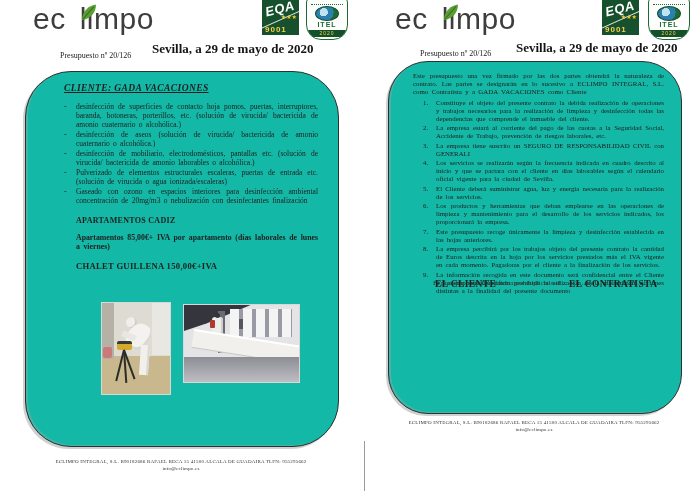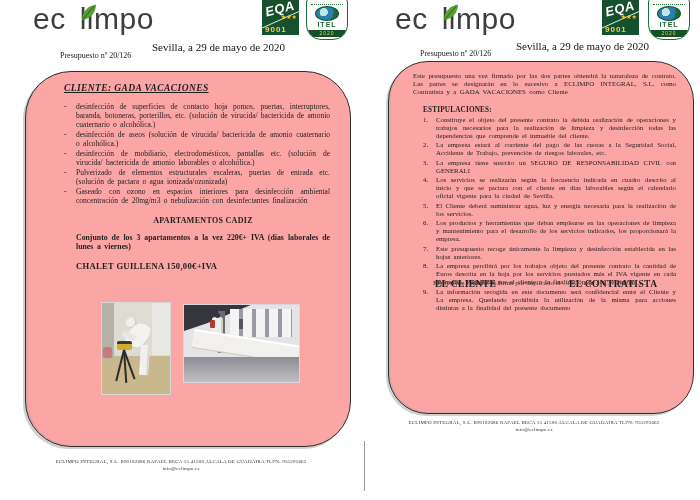--- a/index.html
+++ b/index.html
@@ -5,21 +5,21 @@
   html,body{margin:0;padding:0;}
   body{width:700px;height:500px;background:#ffffff;overflow:hidden;
        font-family:"Liberation Serif","DejaVu Serif",serif;color:#1e1e1e;}
   #canvas{position:relative;width:700px;height:500px;background:#fff;}
 
   
   .logo{position:absolute;font-family:"Liberation Sans","DejaVu Sans",sans-serif;
         font-size:30px;font-weight:500;color:#3d3d3d;letter-spacing:.5px;line-height:30px;}
   .logo .leaf{position:absolute;left:47px;top:-7px;}
   .logo .p2{margin-left:14px;}
-  .place-date{position:absolute;font-size:11px;font-weight:normal;color:#151515;white-space:nowrap;}
+  .place-date{position:absolute;font-size:13px;font-weight:bold;color:#151515;white-space:nowrap;}
   .budget-no{position:absolute;font-size:8px;color:#222;white-space:nowrap;text-align:center;}
 
   
   .badge-eqa{position:absolute;width:37px;height:35px;background:#17502c;overflow:hidden;
              font-family:"Liberation Sans",sans-serif;}
   .badge-eqa .eqa-word{position:absolute;left:3px;top:1px;color:#fff;font-style:italic;
              font-weight:bold;font-size:13px;transform:rotate(-14deg);letter-spacing:.5px;}
   .badge-eqa .eqa-slash{position:absolute;left:-4px;top:17px;width:55px;height:1px;
              background:#e8e8e8;transform:rotate(-24deg);}
   .badge-eqa .stars{position:absolute;right:2px;top:13px;color:#f2c832;font-size:6px;letter-spacing:0;}
@@ -31,33 +31,33 @@
   .badge-itel .dots{height:4px;margin:1px 4px 0;border-bottom:1px dotted #1c6b35;}
   .badge-itel .globe{width:22px;height:13px;margin:1px auto 0;border-radius:50%;
              background:radial-gradient(circle at 35% 40%, #bfe3ef 0 25%, #2a7fae 26% 60%, #1c6b35 61%);
              border:1px solid #14502a;}
   .badge-itel .itel-word{text-align:center;color:#1c6b35;font-weight:bold;font-size:7px;
              letter-spacing:1px;line-height:8px;}
   .badge-itel .year-band{margin-top:1px;background:#14502a;color:#f5d24a;text-align:center;
              font-size:5px;line-height:7px;letter-spacing:1px;}
 
   
-  .rbox{position:absolute;background:#fca5a5;border:1.6px solid #2f2f2f;border-radius:46px;
-        box-shadow:-2px 2px 0 rgba(150,150,150,.45), inset 2px -1px 0 rgba(170,170,170,.35);padding-left:12px;}
+  .rbox{position:absolute;background:#14b8a6;border:1.6px solid #2f2f2f;border-radius:46px;
+        box-shadow:-2px 2px 0 rgba(150,150,150,.45), inset 2px -1px 0 rgba(170,170,170,.35);}
   .doc-text{filter:blur(.22px);}
 
   
   .client-line{font-size:9.5px;font-weight:bold;font-style:italic;text-decoration:underline;
         letter-spacing:.4px;}
   .services-title{font-size:9px;font-weight:bold;font-style:italic;margin-top:13px;}
   .svc-list{margin-top:9px;}
   .li-row{display:flex;font-size:7.5px;line-height:9px;margin-bottom:1px;}
   .li-row .li-marker{flex:none;width:12px;}
   .li-row .li-text{flex:1;text-align:justify;word-spacing:1.4px;}
-  .apt-title{font-size:8px;font-weight:bold;margin-top:11px;margin-left:12px;letter-spacing:.3px;text-align:center;}
+  .apt-title{font-size:8px;font-weight:bold;margin-top:11px;margin-left:12px;letter-spacing:.3px;}
   .price-par{font-size:7.8px;font-weight:bold;margin-top:8px;margin-left:12px;
         text-align:justify;word-spacing:1.6px;line-height:9px;}
   .chalet{font-size:8.6px;font-weight:bold;margin-top:10px;margin-left:12px;letter-spacing:.3px;}
 
   
   .photo{position:absolute;overflow:hidden;border:1px solid #d8d8d8;}
   .photo *{position:absolute;}
 
   
   .intro-par{font-size:6.9px;line-height:8.2px;text-align:justify;word-spacing:1.6px;}
@@ -116,29 +116,29 @@
           <div class="li-row">
             <span class="li-marker">-</span>
             <span class="li-text">desinfección de aseos (solución de virucida/ bactericida de amonio cuaternario o alcohólica.)</span>
           </div>
           <div class="li-row">
             <span class="li-marker">-</span>
             <span class="li-text">desinfección de mobiliario, electrodomésticos, pantallas etc. (solución de virucida/ bactericida de amonio laborables o alcohólica.)</span>
           </div>
           <div class="li-row">
             <span class="li-marker">-</span>
-            <span class="li-text">Pulverizado de elementos estructurales escaleras, puertas de entrada etc. (solución de pactara o agua ionizada/ozonizada)</span>
+            <span class="li-text">Pulverizado de elementos estructurales escaleras, puertas de entrada etc. (solución de virucida o agua ionizada/escaleras)</span>
           </div>
           <div class="li-row">
             <span class="li-marker">-</span>
             <span class="li-text">Gaseado con ozono en espacios interiores para desinfección ambiental concentración de 20mg/m3 o nebulización con desinfectantes finalización</span>
           </div>
         </div>
       <div class="apt-title">APARTAMENTOS CADIZ</div>
-      <div class="price-par">Conjunto de los 3 apartamentos a la vez 220€+ IVA (días laborales de lunes a viernes)</div>
+      <div class="price-par">Apartamentos 85,00€+ IVA por apartamento (días laborales de lunes a viernes)</div>
       <div class="chalet">CHALET GUILLENA  150,00€+IVA</div>
     </div>
 
     <div class="photo" style="left:75px;top:230px;width:68px;height:91px;background:linear-gradient(#dedbd2 0 58%, #c9b88d 58% 100%);">
       <div style="left:0;top:0;width:12px;height:56px;background:#b5b1a5;"></div>
       <div style="left:1px;top:44px;width:9px;height:11px;background:#c97a7a;border-radius:2px;"></div>
       <div style="right:0;top:0;width:18px;height:52px;background:#e9e7e1;"></div>
       <div style="left:24px;top:14px;width:11px;height:11px;background:#efeeea;border-radius:50%;box-shadow:inset -2px -1px 0 #cfcec8;"></div>
       <div style="left:26px;top:20px;width:22px;height:27px;background:#f3f2ee;border-radius:45% 45% 35% 35%;transform:rotate(38deg);box-shadow:inset -3px -2px 0 #d8d7d1;"></div>
       <div style="left:38px;top:42px;width:9px;height:30px;background:#f1f0ec;transform:rotate(4deg);box-shadow:inset -2px 0 0 #d8d7d1;"></div>
@@ -191,21 +191,20 @@
     <div class="itel-word">ITEL</div>
     <div class="year-band">2020</div>
   </div>
 
   <div class="place-date" style="left:516px;top:40px;">Sevilla, a 29 de mayo de 2020</div>
   <div class="budget-no" style="left:420px;top:49px;">Presupuesto nº 20/126</div>
 
   <div class="rbox" style="left:388px;top:61px;width:292px;height:351px;border-radius:40px;">
     <div class="doc-text" style="position:absolute;left:24px;right:17px;top:10px;">
       <div class="intro-par">Este presupuesto una vez firmado por las dos partes obtendrá la naturaleza de contrato. Las partes se designarán en lo sucesivo a ECLIMPO INTEGRAL, S.L. como Contratista y a GADA VACACIONES como Cliente</div>
-      <div class="stip-title">ESTIPULACIONES:</div>
       <div class="stip-list">
           <div class="li-row">
             <span class="li-marker">1.</span>
             <span class="li-text">Constituye el objeto del presente contrato la debida realización de operaciones y trabajos necesarios para la realización de limpieza y desinfección todas las dependencias que comprende el inmueble del cliente.</span>
           </div>
           <div class="li-row">
             <span class="li-marker">2.</span>
             <span class="li-text">La empresa estará al corriente del pago de las cuotas a la Seguridad Social, Accidente de Trabajo, prevención de riesgos laborales, etc.</span>
           </div>
           <div class="li-row">

